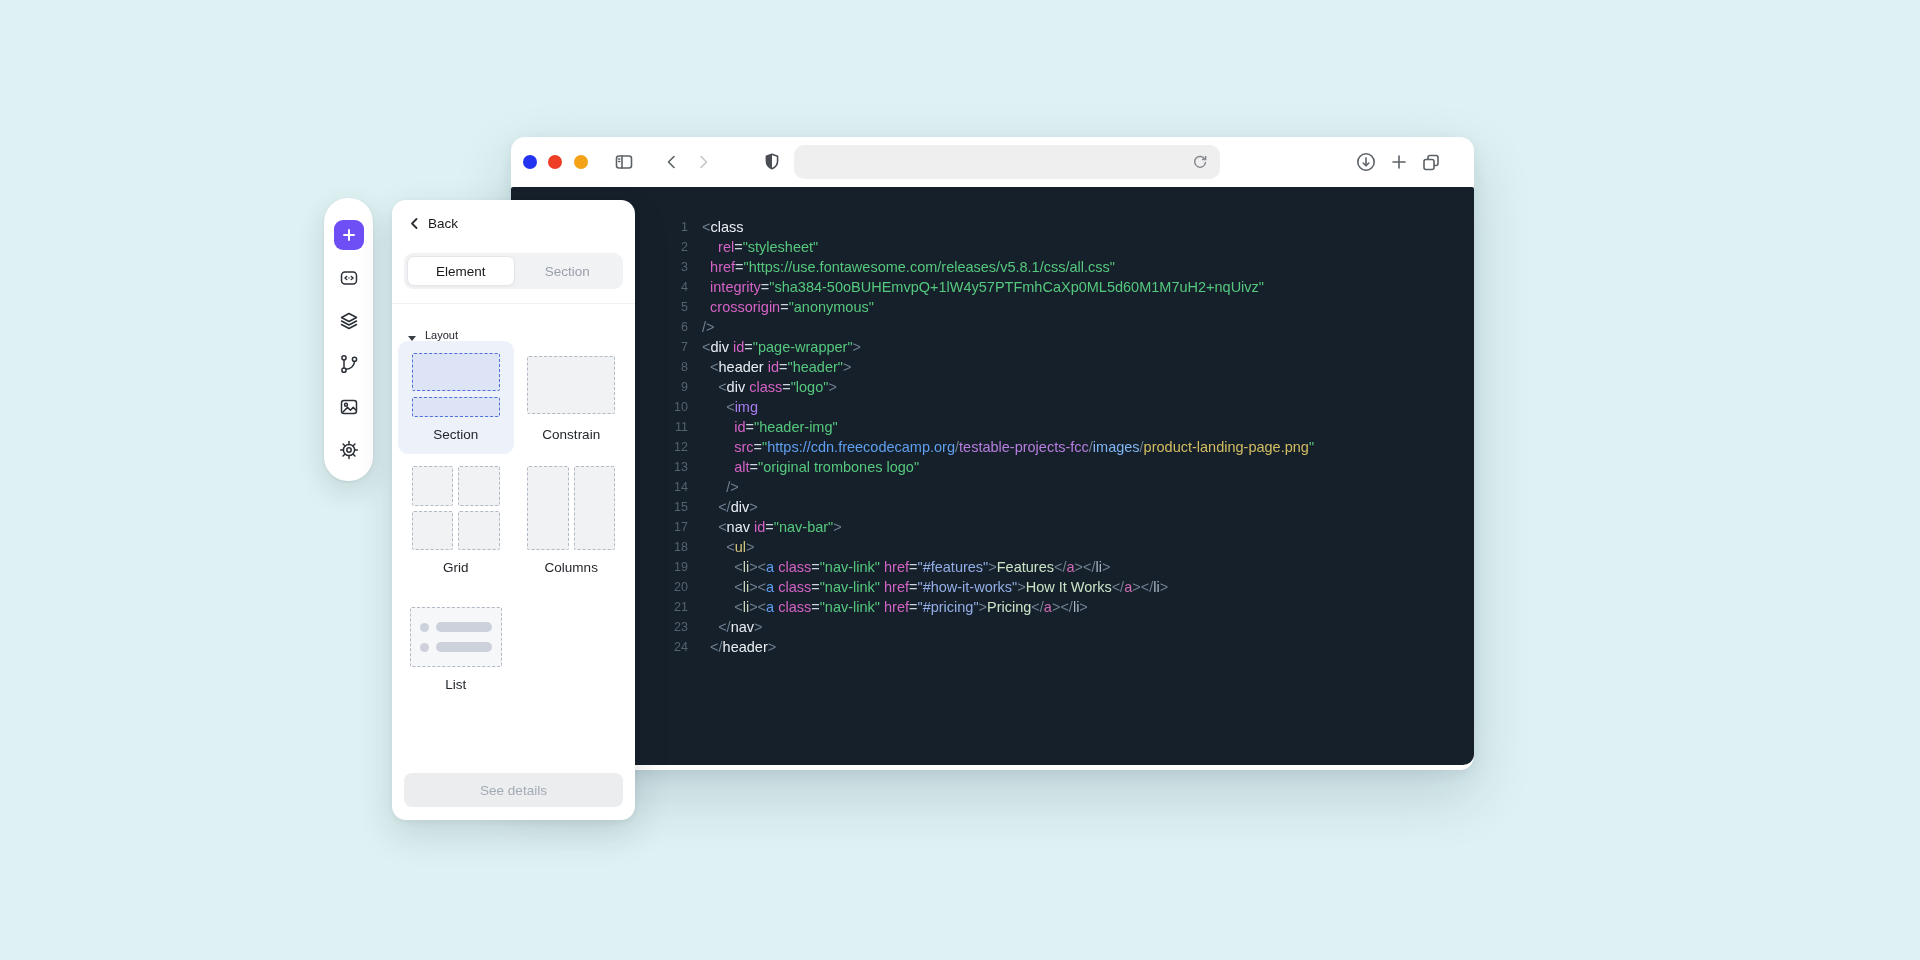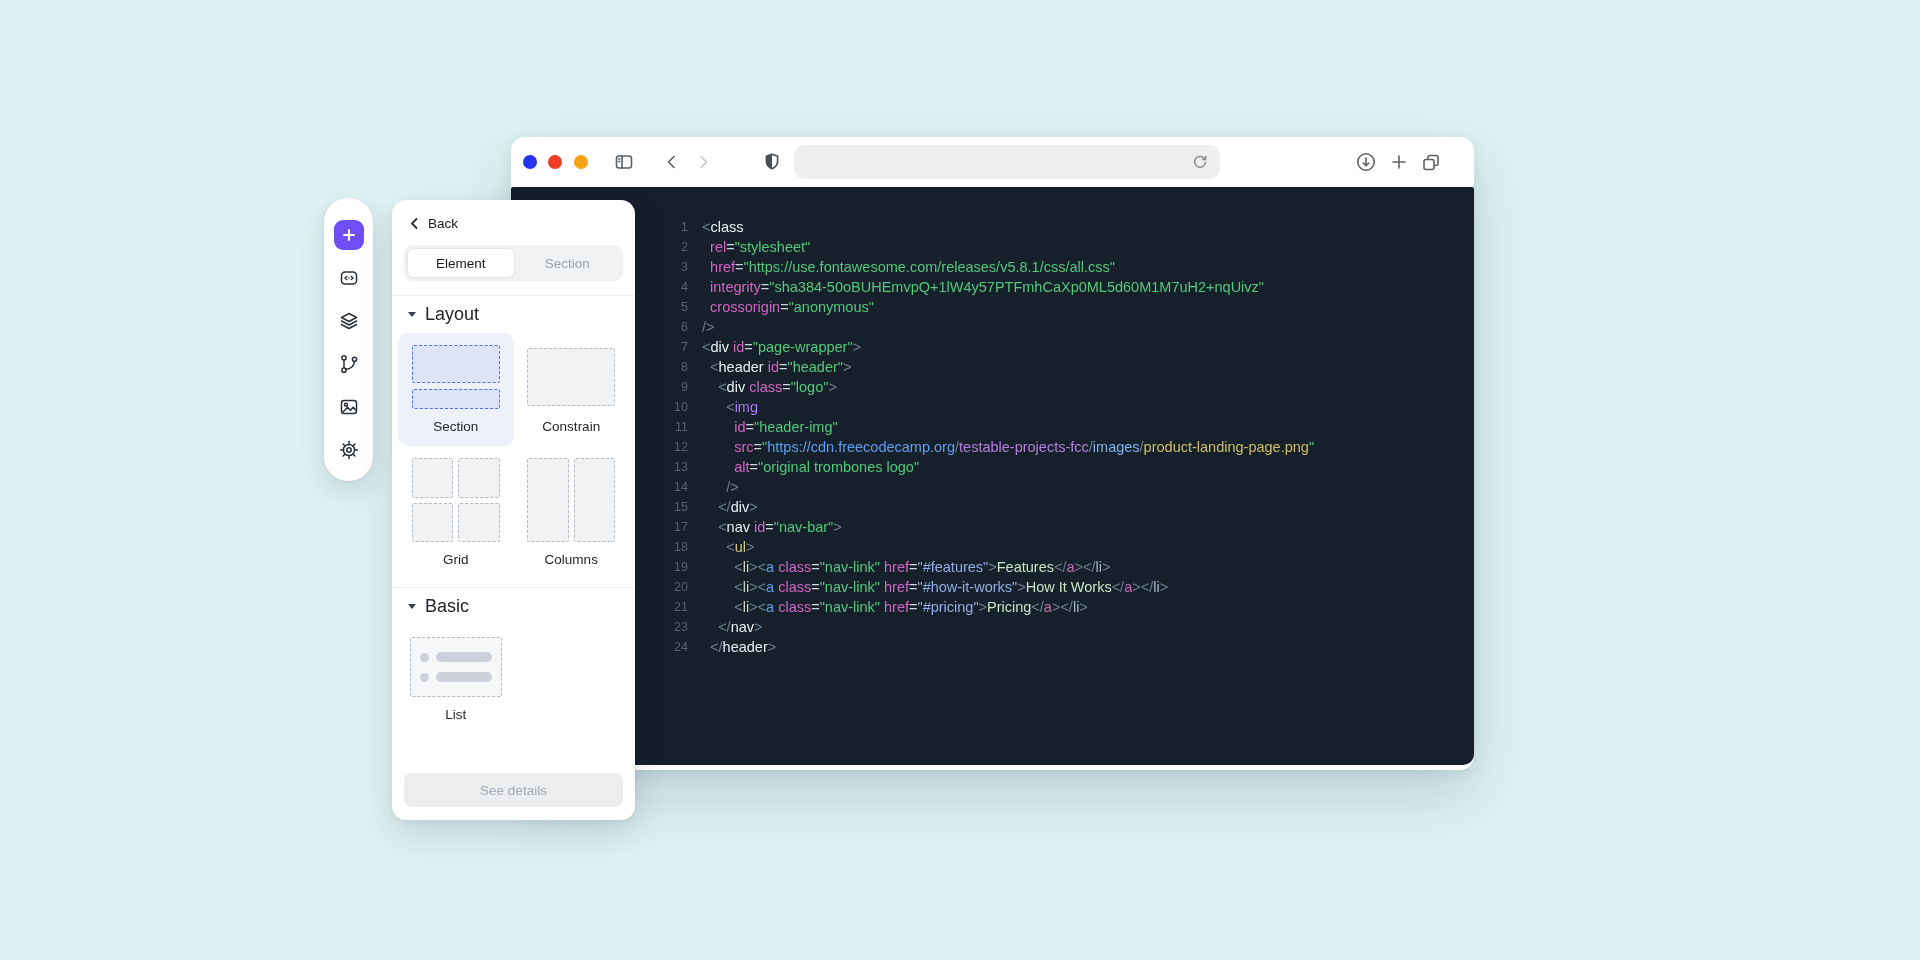--- a/index.html
+++ b/index.html
@@ -31,24 +31,24 @@
     display:flex; flex-direction:column; align-items:center; padding-top:22px; gap:13px; }
   .tool-btn { width:30px; height:30px; border-radius:9px; display:flex; align-items:center; justify-content:center; }
   .tool-btn svg { stroke:#2b3037; fill:none; stroke-width:1.5; stroke-linecap:round; stroke-linejoin:round; }
   .tool-btn.accent svg { stroke:#fff; stroke-width:2; }
 
   
   .panel { position:absolute; left:392px; top:200px; width:243px; height:620px; background:#fff;
     border-radius:14px; box-shadow:0 14px 36px rgba(20,30,40,.14), 0 2px 6px rgba(20,30,40,.06); overflow:hidden; }
   .back-row { display:flex; align-items:center; gap:7px; padding:16px 16px 12px; font-size:13.5px; color:#17191c; cursor:default; }
   .back-row svg { stroke:#2a2e33; fill:none; stroke-width:1.8; stroke-linecap:round; stroke-linejoin:round; }
-  .seg { margin:2px 12px 14px; height:36px; background:#f1f2f4; border-radius:9px; padding:3px; display:flex; }
+  .seg { margin:10px 12px 14px; height:36px; background:#f1f2f4; border-radius:9px; padding:3px; display:flex; }
   .seg-item { flex:1; display:flex; align-items:center; justify-content:center; font-size:13.5px; color:#99a0aa; border-radius:7px; }
   .seg-item.active { background:#fff; color:#17191c; border:1px solid #e4e6ea; box-shadow:0 1px 2px rgba(0,0,0,.04); }
-  .sec-head { display:flex; align-items:center; gap:9px; height:38px; padding:0 16px; border-top:1px solid #f0f1f3; font-size:18px; color:#22262b; }
+  .sec-head { display:flex; align-items:flex-end; gap:9px; height:38px; padding:0 16px; border-top:1px solid #f0f1f3; font-size:11px; color:#22262b; }
   .tri { width:0; height:0; border-left:4.5px solid transparent; border-right:4.5px solid transparent; border-top:5.5px solid #3a3f45; }
   .cards { display:grid; grid-template-columns:1fr 1fr; padding:0 6px 8px; }
   .card { display:flex; flex-direction:column; align-items:center; padding:12px 4px 12px; border-radius:10px; }
   .card.selected { background:#edf1f9; }
   .card-label { margin-top:10px; font-size:13.5px; color:#23272c; }
   .dash { border:1.5px dashed #b3bac4; background:#f0f2f4; border-radius:2px; }
   .dash.blue { border-color:#5070dd; background:#dde4f6; }
   .thumb-section { width:88px; height:64px; display:flex; flex-direction:column; gap:6px; }
   .thumb-section .r1 { height:38px; } .thumb-section .r2 { height:20px; }
   .thumb-constrain { width:88px; height:58px; margin:3px 0; }
@@ -127,21 +127,21 @@
       <svg width="22" height="22" viewBox="0 0 22 22">
           <rect x="8" y="4.5" width="10" height="10" rx="2"></rect>
           <rect x="4" y="8.5" width="10" height="10" rx="2" fill="#fff"></rect>
         </svg>
     </span>
   </div>
 
   <div class="editor">
     <div id="code-lines">
         <div class="code-line"><span class="ln">1</span><span class="lc"><span style="color: rgb(110, 127, 146);">&lt;</span><span style="color: rgb(233, 238, 244);">class</span></span></div>
-        <div class="code-line"><span class="ln">2</span><span class="lc"><span style="color: rgb(233, 238, 244);">  </span><span style="color: rgb(213, 99, 198);">rel</span><span style="color: rgb(204, 212, 221);">=</span><span style="color: rgb(85, 200, 126);">"stylesheet"</span></span></div>
+        <div class="code-line"><span class="ln">2</span><span class="lc"><span style="color: rgb(233, 238, 244);">  </span><span style="color: rgb(213, 99, 198); margin-left: 8px;">rel</span><span style="color: rgb(204, 212, 221);">=</span><span style="color: rgb(85, 200, 126);">"stylesheet"</span></span></div>
         <div class="code-line"><span class="ln">3</span><span class="lc"><span style="color: rgb(233, 238, 244);">  </span><span style="color: rgb(213, 99, 198);">href</span><span style="color: rgb(204, 212, 221);">=</span><span style="color: rgb(85, 200, 126);">"https://use.fontawesome.com/releases/v5.8.1/css/all.css"</span></span></div>
         <div class="code-line"><span class="ln">4</span><span class="lc"><span style="color: rgb(233, 238, 244);">  </span><span style="color: rgb(213, 99, 198);">integrity</span><span style="color: rgb(204, 212, 221);">=</span><span style="color: rgb(85, 200, 126);">"sha384-50oBUHEmvpQ+1lW4y57PTFmhCaXp0ML5d60M1M7uH2+nqUivz"</span></span></div>
         <div class="code-line"><span class="ln">5</span><span class="lc"><span style="color: rgb(233, 238, 244);">  </span><span style="color: rgb(213, 99, 198);">crossorigin</span><span style="color: rgb(204, 212, 221);">=</span><span style="color: rgb(85, 200, 126);">"anonymous"</span></span></div>
         <div class="code-line"><span class="ln">6</span><span class="lc"><span style="color: rgb(110, 127, 146);">/&gt;</span></span></div>
         <div class="code-line"><span class="ln">7</span><span class="lc"><span style="color: rgb(110, 127, 146);">&lt;</span><span style="color: rgb(233, 238, 244);">div</span><span style="color: rgb(233, 238, 244);"> </span><span style="color: rgb(213, 99, 198);">id</span><span style="color: rgb(204, 212, 221);">=</span><span style="color: rgb(85, 200, 126);">"page-wrapper"</span><span style="color: rgb(110, 127, 146);">&gt;</span></span></div>
         <div class="code-line"><span class="ln">8</span><span class="lc"><span style="color: rgb(233, 238, 244);">  </span><span style="color: rgb(110, 127, 146);">&lt;</span><span style="color: rgb(233, 238, 244);">header</span><span style="color: rgb(233, 238, 244);"> </span><span style="color: rgb(213, 99, 198);">id</span><span style="color: rgb(204, 212, 221);">=</span><span style="color: rgb(85, 200, 126);">"header"</span><span style="color: rgb(110, 127, 146);">&gt;</span></span></div>
         <div class="code-line"><span class="ln">9</span><span class="lc"><span style="color: rgb(233, 238, 244);">    </span><span style="color: rgb(110, 127, 146);">&lt;</span><span style="color: rgb(233, 238, 244);">div</span><span style="color: rgb(233, 238, 244);"> </span><span style="color: rgb(213, 99, 198);">class</span><span style="color: rgb(204, 212, 221);">=</span><span style="color: rgb(85, 200, 126);">"logo"</span><span style="color: rgb(110, 127, 146);">&gt;</span></span></div>
         <div class="code-line"><span class="ln">10</span><span class="lc"><span style="color: rgb(233, 238, 244);">      </span><span style="color: rgb(110, 127, 146);">&lt;</span><span style="color: rgb(168, 125, 240);">img</span></span></div>
         <div class="code-line"><span class="ln">11</span><span class="lc"><span style="color: rgb(233, 238, 244);">        </span><span style="color: rgb(213, 99, 198);">id</span><span style="color: rgb(204, 212, 221);">=</span><span style="color: rgb(85, 200, 126);">"header-img"</span></span></div>
         <div class="code-line"><span class="ln">12</span><span class="lc"><span style="color: rgb(233, 238, 244);">        </span><span style="color: rgb(213, 99, 198);">src</span><span style="color: rgb(204, 212, 221);">=</span><span style="color: rgb(85, 200, 126);">"</span><span style="color: rgb(95, 159, 240);">https://cdn.freecodecamp.org</span><span style="color: rgb(110, 127, 146);">/</span><span style="color: rgb(183, 126, 224);">testable-projects-fcc</span><span style="color: rgb(110, 127, 146);">/</span><span style="color: rgb(127, 181, 242);">images</span><span style="color: rgb(110, 127, 146);">/</span><span style="color: rgb(211, 189, 98);">product-landing-page.png</span><span style="color: rgb(85, 200, 126);">"</span></span></div>
@@ -254,24 +254,20 @@
     </div>
     <div class="card">
       <div class="thumb-cols">
         <div class="dash"></div>
           <div class="dash"></div>
       </div>
       <div class="card-label">Columns</div>
     </div>
   </div>
 
-  <div class="sec-head">
-    <span class="tri"></span>
-    <span>Basic</span>
-  </div>
 
   <div class="cards">
     <div class="card">
       <div class="thumb-list dash">
         <div class="list-row">
             <span class="dot"></span>
             <span class="bar"></span>
           </div>
         <div class="list-row">
             <span class="dot"></span>

